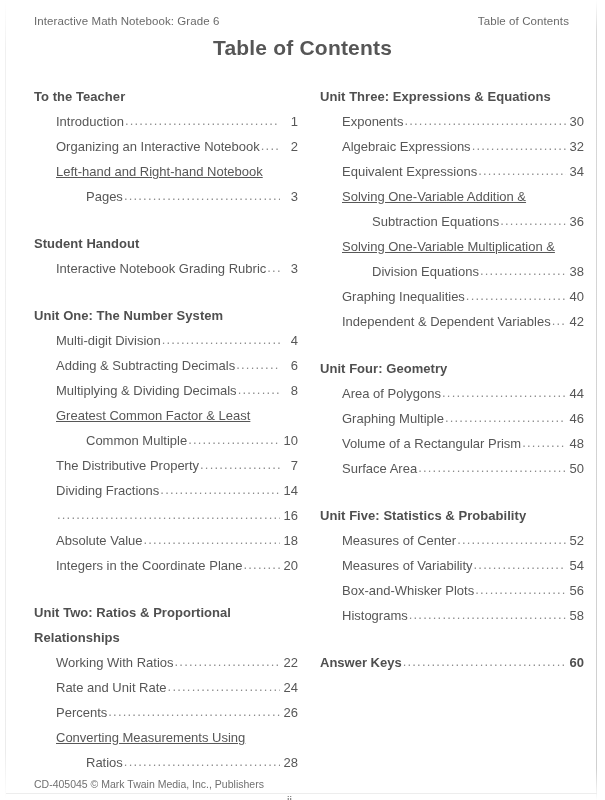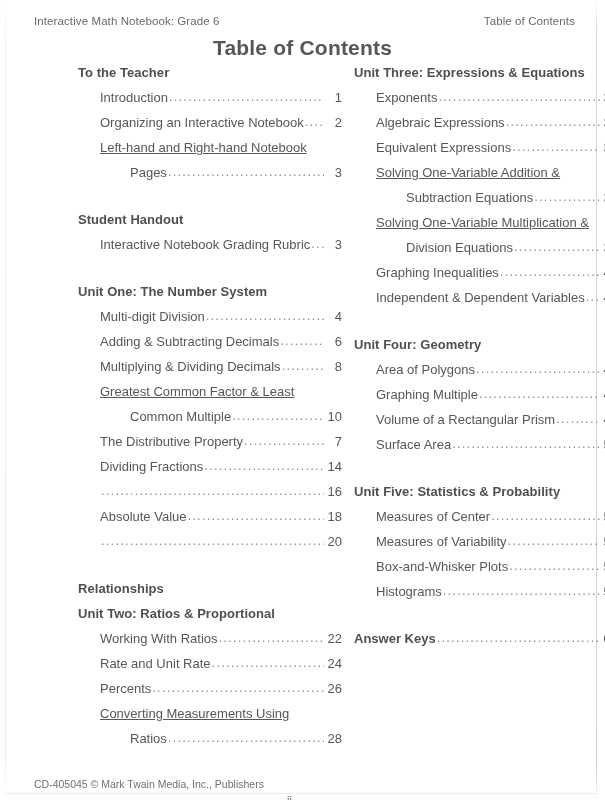--- a/index.html
+++ b/index.html
@@ -33,21 +33,21 @@
     position: absolute;
     left: 6px; right: 8px; bottom: 6px;
     height: 1px;
     background: #ededed;
   }
 
   .runhead {
     position: absolute;
     top: 15px;
     left: 34px;
-    right: 30px;
+    right: 36px;
     display: flex;
     justify-content: space-between;
     font-size: 11.5px;
     color: #6a6a6a;
     letter-spacing: .1px;
   }
 
   .doc-title {
     position: absolute;
     top: 36px;
@@ -55,26 +55,25 @@
     right: 0;
     text-align: center;
     font-size: 21px;
     font-weight: bold;
     color: #565656;
     letter-spacing: .2px;
   }
 
   .columns {
     position: absolute;
-    top: 60px;
+    top: 84px;
     left: 34px;
     right: 26px;
     display: flex;
-    gap: 12px;
-    margin-left: 44px;
+    gap: 22px;
   }
   .col {
     width: 264px;
     flex: 0 0 264px;
   }
 
   .section { margin-bottom: 0; }
 
   .sec-head {
     font-size: 13px;
@@ -240,28 +239,29 @@
           <div class="entry">
             <span class="leader">....................................................................................................</span>
             <span class="pageno">16</span>
           </div>
           <div class="entry">
             <span class="label">Absolute Value</span>
             <span class="leader">....................................................................................................</span>
             <span class="pageno">18</span>
           </div>
           <div class="entry">
+            <span class="label">Integers in the Coordinate Plane</span>
             <span class="leader">....................................................................................................</span>
             <span class="pageno">20</span>
           </div>
         </div>
         <div class="gap"></div>
         <div class="section">
+          <div class="sec-head">Unit Two: Ratios &amp; Proportional</div>
           <div class="sec-head">Relationships</div>
-          <div class="sec-head">Unit Two: Ratios &amp; Proportional</div>
           <div class="entry">
             <span class="label">Working With Ratios</span>
             <span class="leader">....................................................................................................</span>
             <span class="pageno">22</span>
           </div>
           <div class="entry">
             <span class="label">Rate and Unit Rate</span>
             <span class="leader">....................................................................................................</span>
             <span class="pageno">24</span>
           </div>

